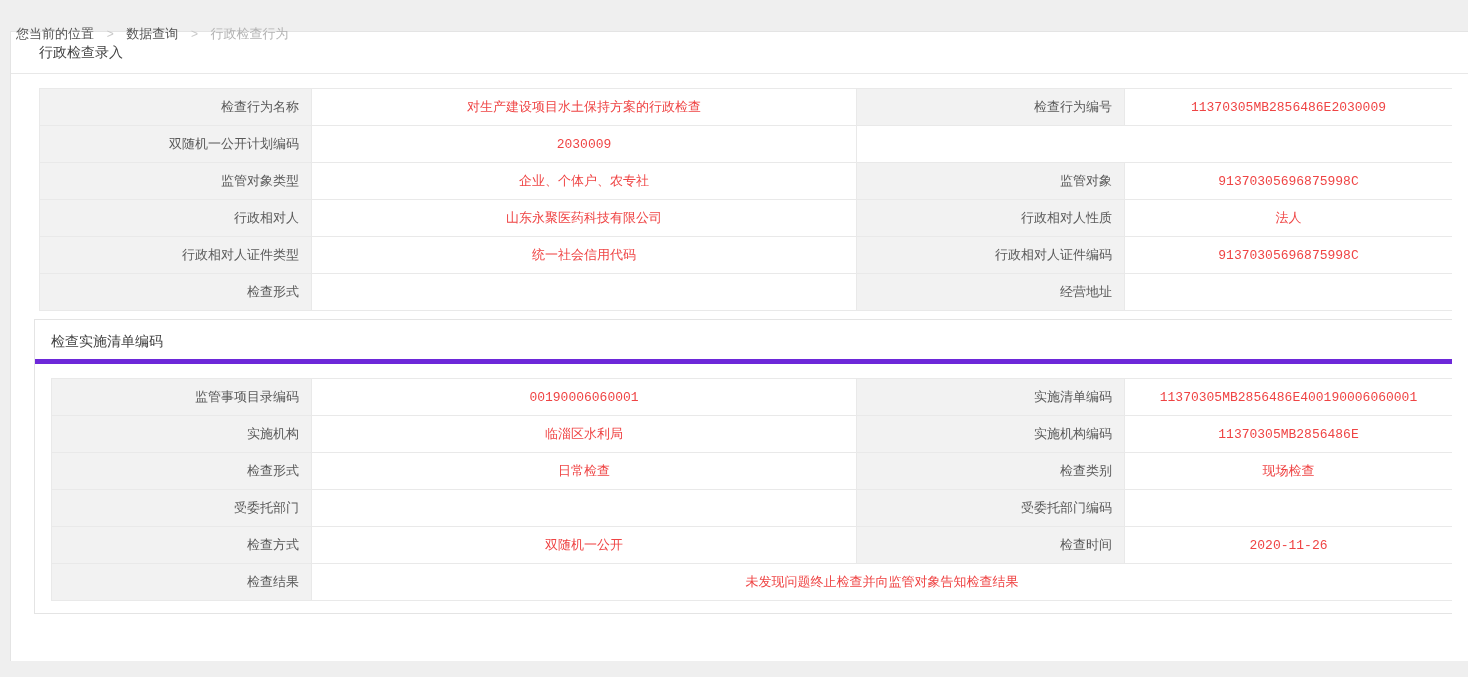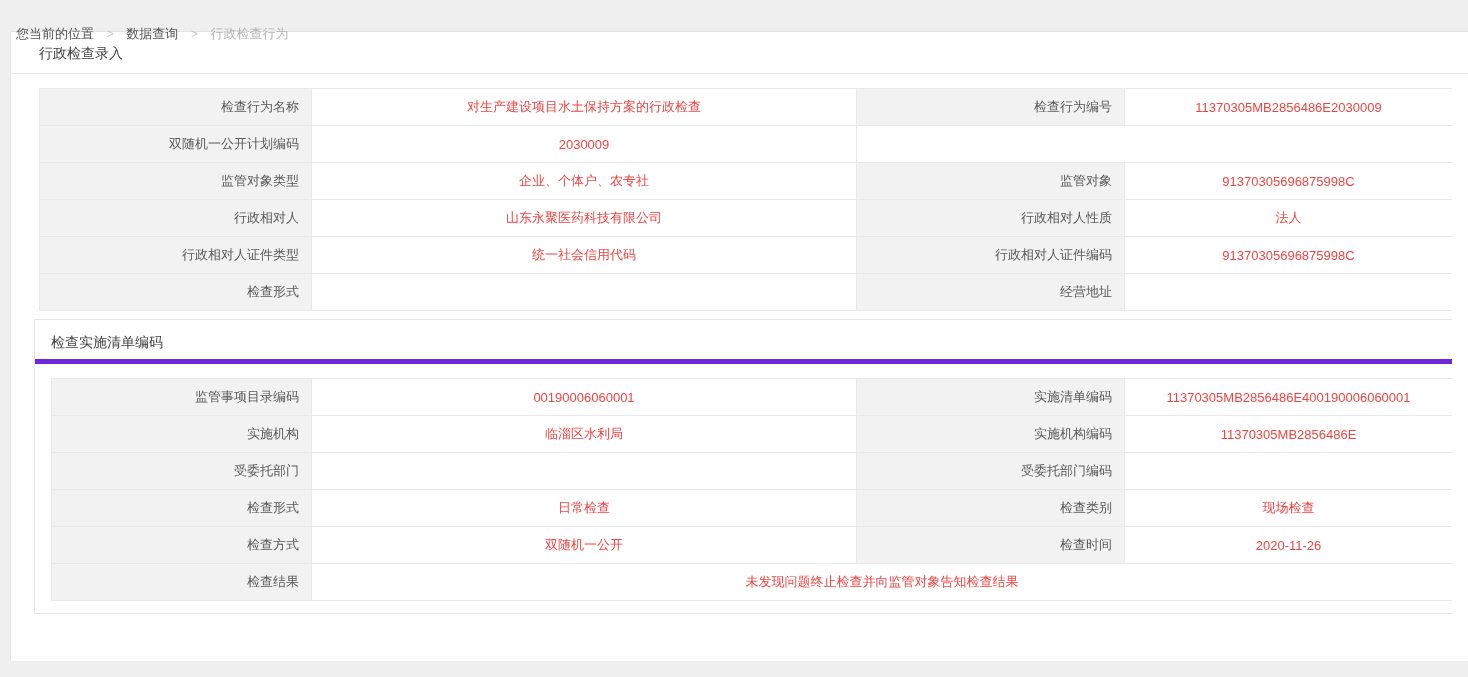--- a/index.html
+++ b/index.html
@@ -27,20 +27,21 @@
 
   
   .panel {
     margin-left: 10px;
     width: 1458px;
     background: #ffffff;
     border: 1px solid #e4e4e4;
     border-right: none;
     border-bottom: none;
     min-height: 630px;
+    font-family: Liberation Mono, monospace;
   }
   .panel-header {
     height: 42px;
     line-height: 42px;
     padding-left: 28px;
     font-size: 14px;
     color: #404040;
     border-bottom: 1px solid #e8e8e8;
     background: #fff;
   }
@@ -167,32 +168,32 @@
                 <td class="cell-label">实施清单编码</td>
                 <td class="cell-value">11370305MB2856486E400190006060001</td>
               </tr>
               <tr>
                 <td class="cell-label">实施机构</td>
                 <td class="cell-value">临淄区水利局</td>
                 <td class="cell-label">实施机构编码</td>
                 <td class="cell-value">11370305MB2856486E</td>
               </tr>
               <tr>
+                <td class="cell-label">检查形式</td>
+                <td class="cell-value">日常检查</td>
+                <td class="cell-label">检查类别</td>
+                <td class="cell-value">现场检查</td>
+              </tr>
+              <tr>
                 <td class="cell-label">受委托部门</td>
                 <td class="cell-value"></td>
                 <td class="cell-label">受委托部门编码</td>
                 <td class="cell-value"></td>
               </tr>
               <tr>
-                <td class="cell-label">检查形式</td>
-                <td class="cell-value">日常检查</td>
-                <td class="cell-label">检查类别</td>
-                <td class="cell-value">现场检查</td>
-              </tr>
-              <tr>
                 <td class="cell-label">检查方式</td>
                 <td class="cell-value">双随机一公开</td>
                 <td class="cell-label">检查时间</td>
                 <td class="cell-value">2020-11-26</td>
               </tr>
               <tr>
                 <td class="cell-label">检查结果</td>
                 <td class="cell-value" colspan="3">未发现问题终止检查并向监管对象告知检查结果</td>
               </tr>
             </tbody>

